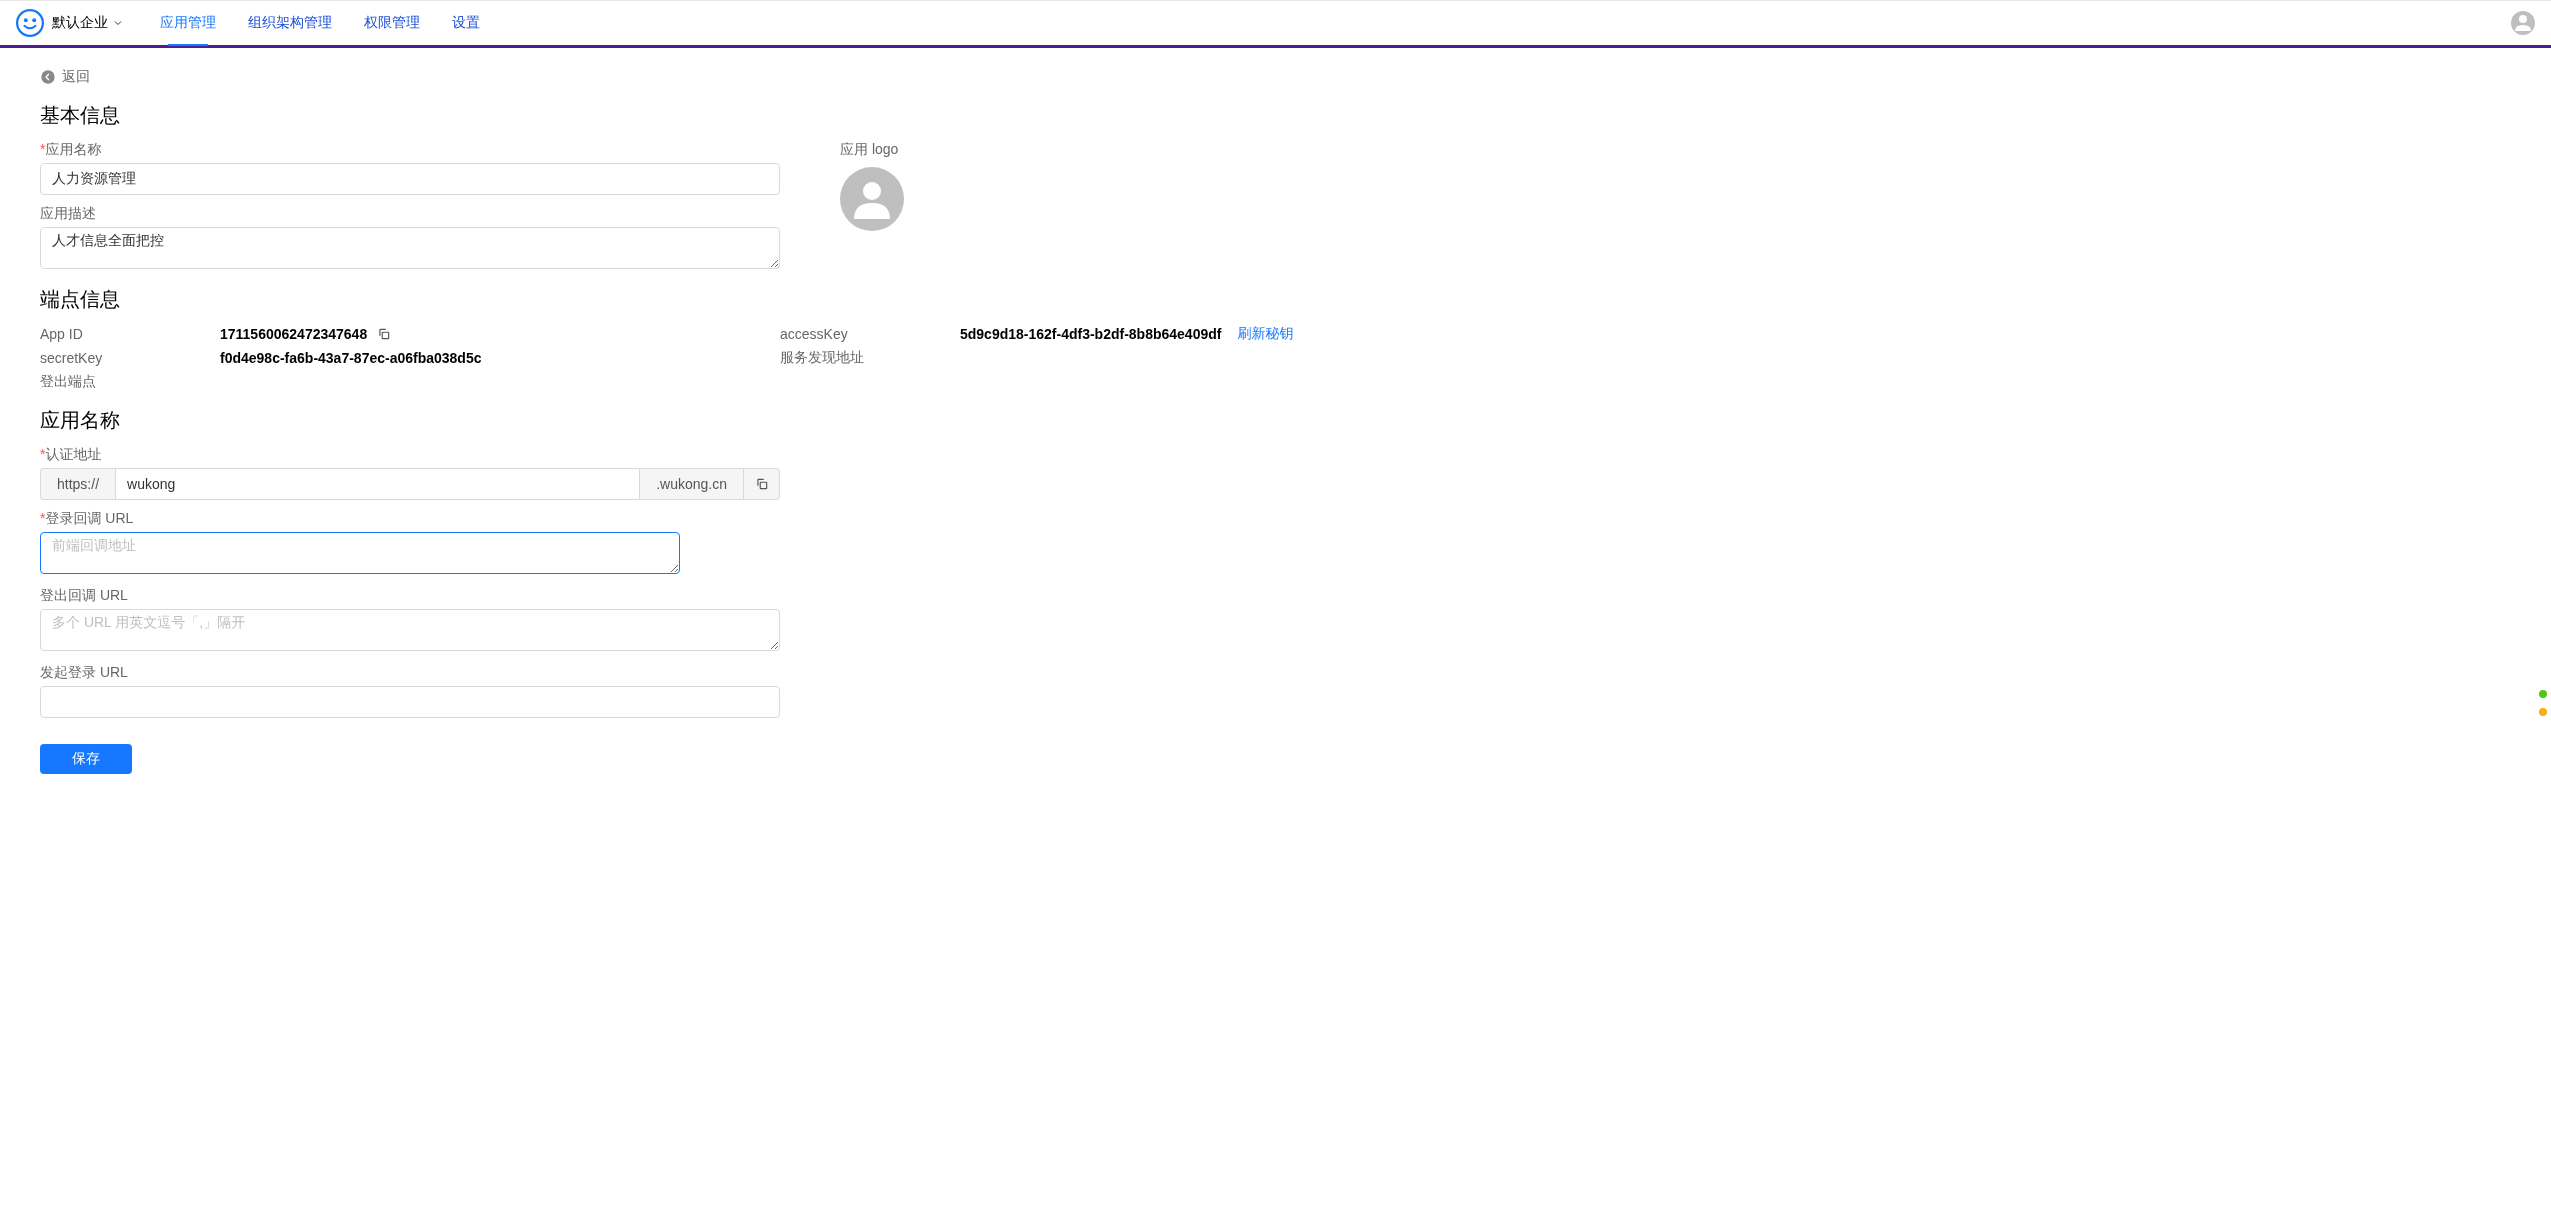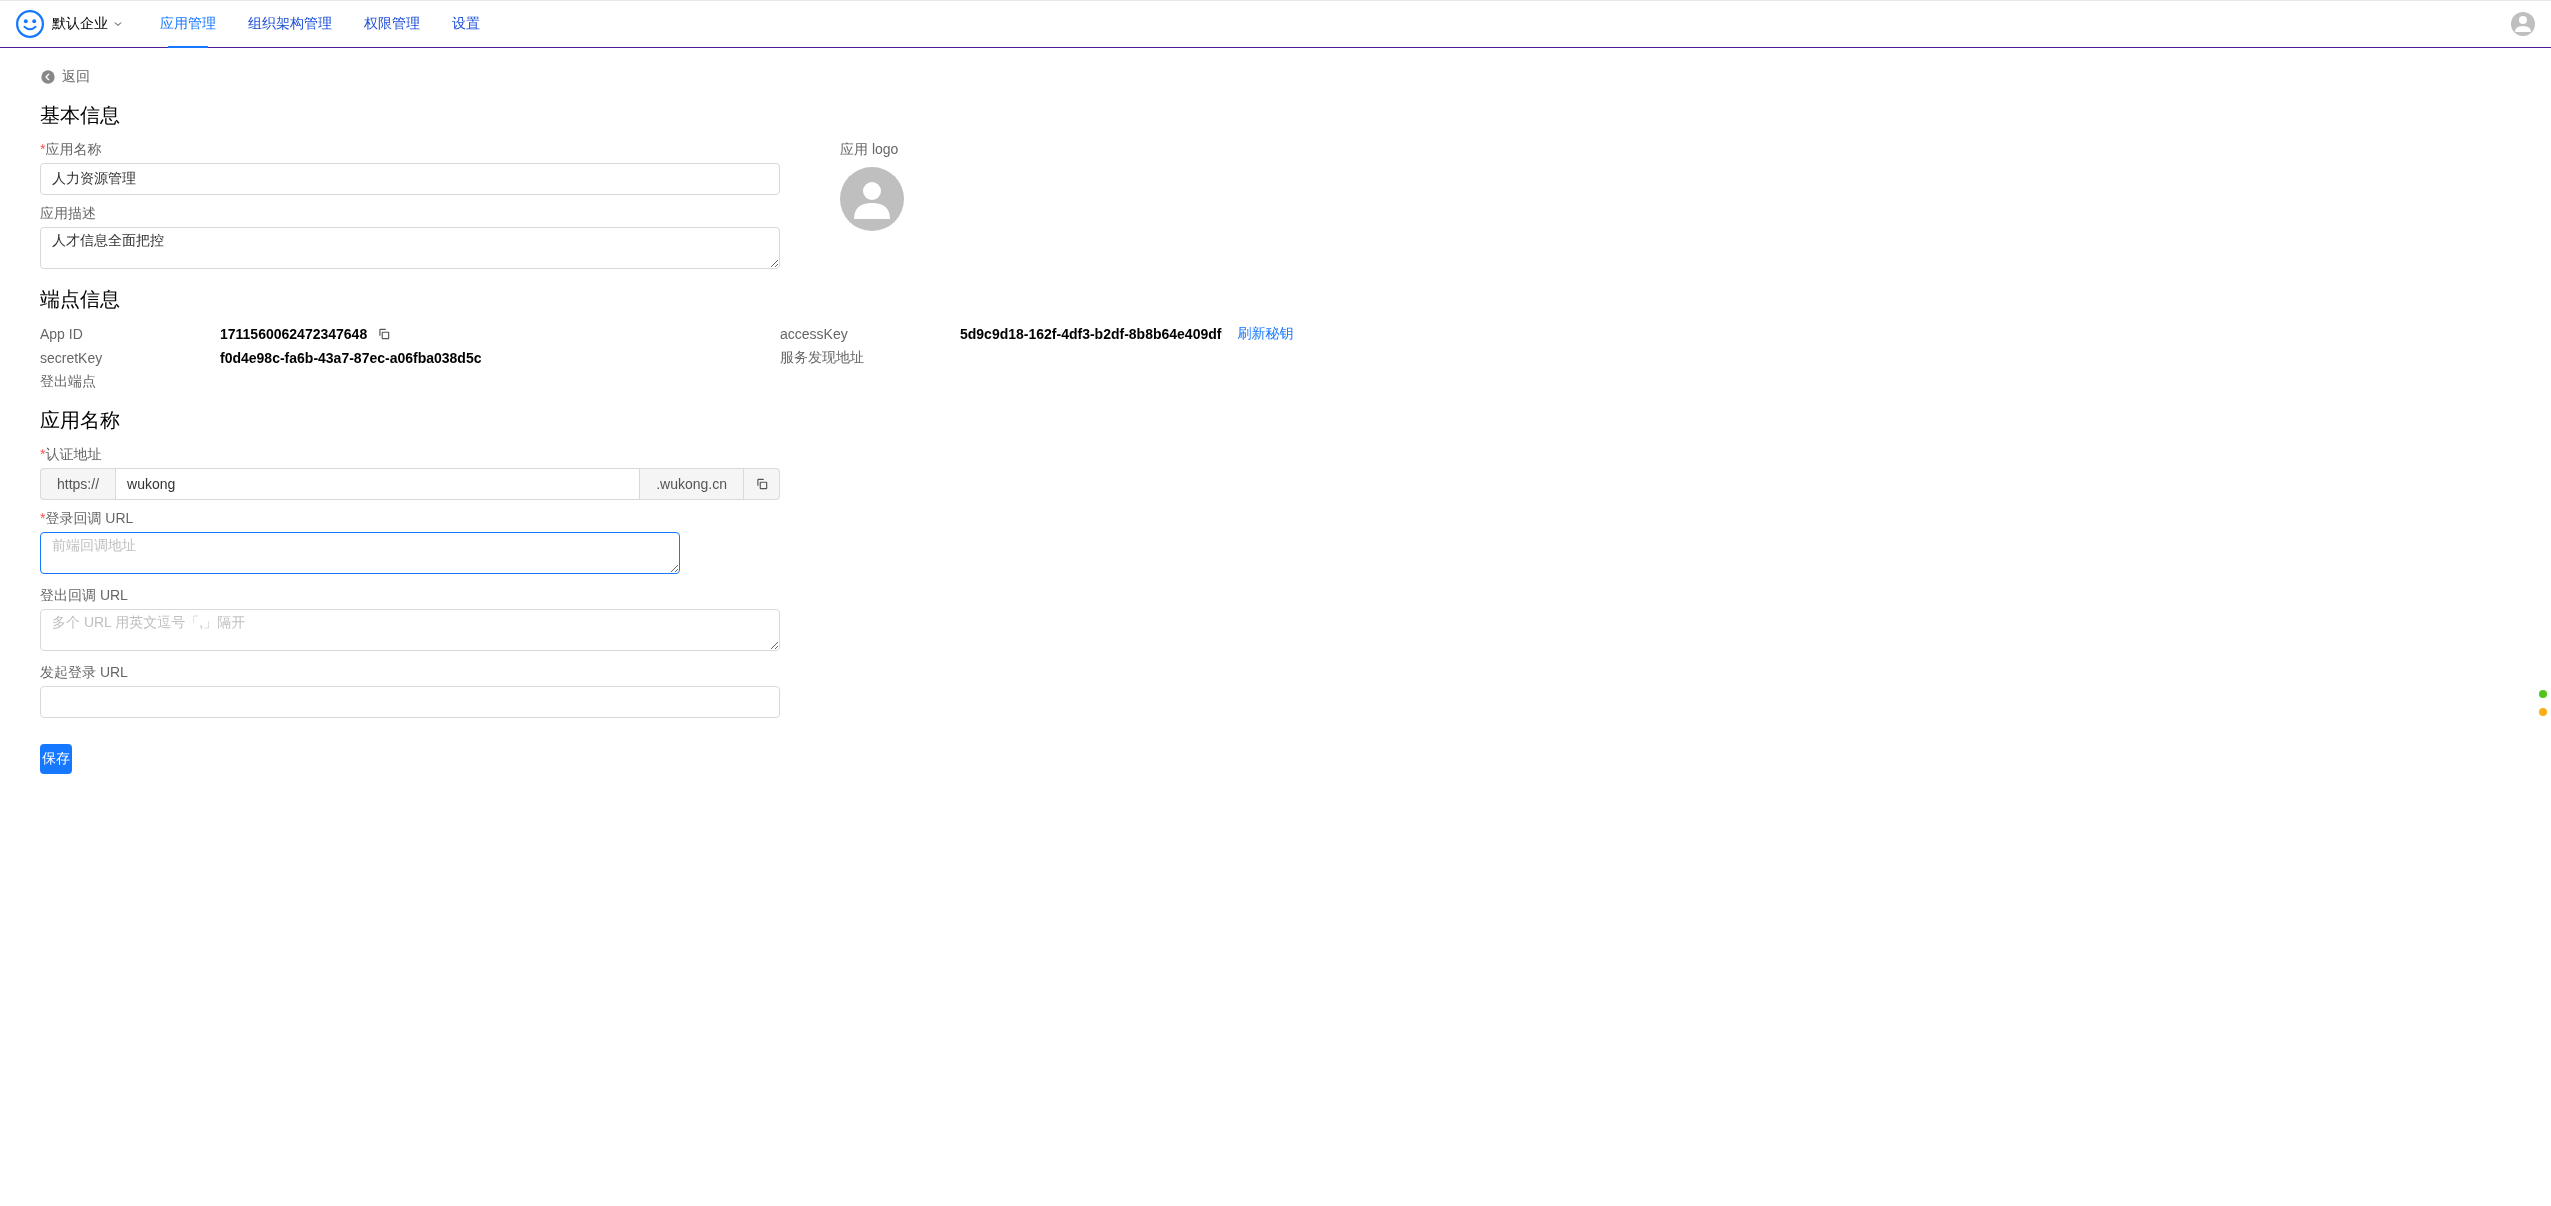--- a/index.html
+++ b/index.html
@@ -5,21 +5,21 @@
     * { box-sizing: border-box; margin: 0; padding: 0; }
     body {
       font-family: -apple-system, BlinkMacSystemFont, "Segoe UI", "PingFang SC", "Hiragino Sans GB", "Microsoft YaHei", sans-serif;
       font-size: 14px;
       color: #333;
       background: #fff;
     }
     .header {
       height: 48px;
       border-top: 1px solid #e8e8e8;
-      border-bottom: 1px solid #4c1d95;
+      border-bottom: 3px solid #4c1d95;
       display: flex;
       align-items: center;
       padding: 0 16px;
       position: relative;
     }
     .logo {
       width: 28px;
       height: 28px;
       margin-right: 8px;
     }
@@ -217,21 +217,21 @@
       width: 36px;
       display: flex;
       align-items: center;
       justify-content: center;
       cursor: pointer;
     }
     .btn-primary {
       background: #1677ff;
       color: #fff;
       border: none;
-      padding: 6px 2px;
+      padding: 6px 32px;
       border-radius: 4px;
       font-size: 14px;
       cursor: pointer;
       margin-top: 16px;
     }
     .side-dots {
       position: fixed;
       right: 4px;
       top: 690px;
       display: flex;

